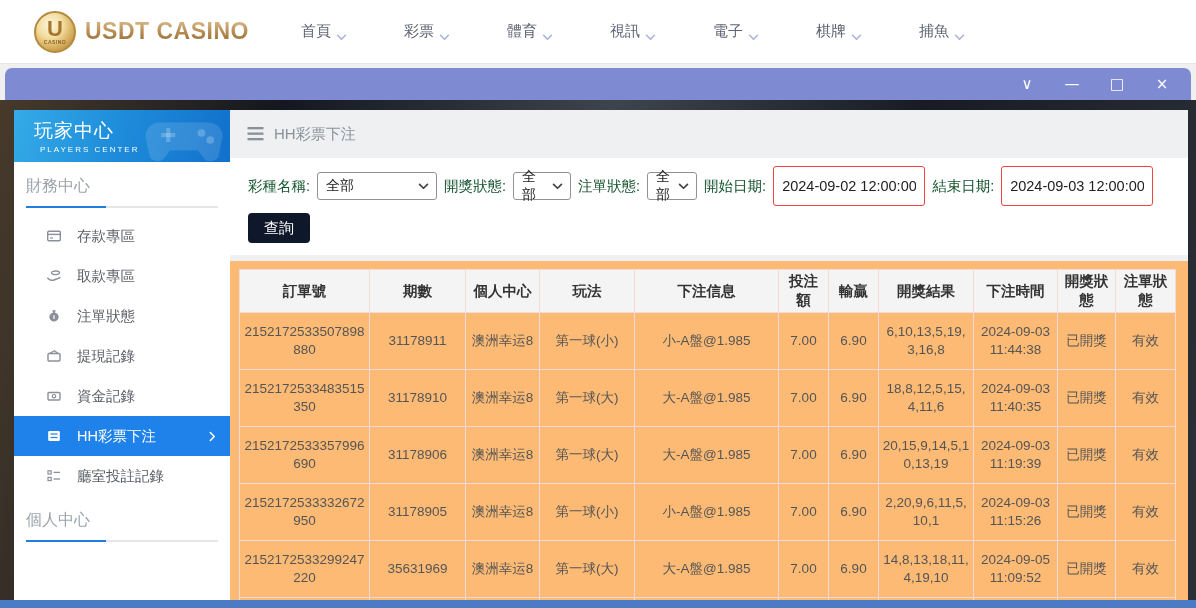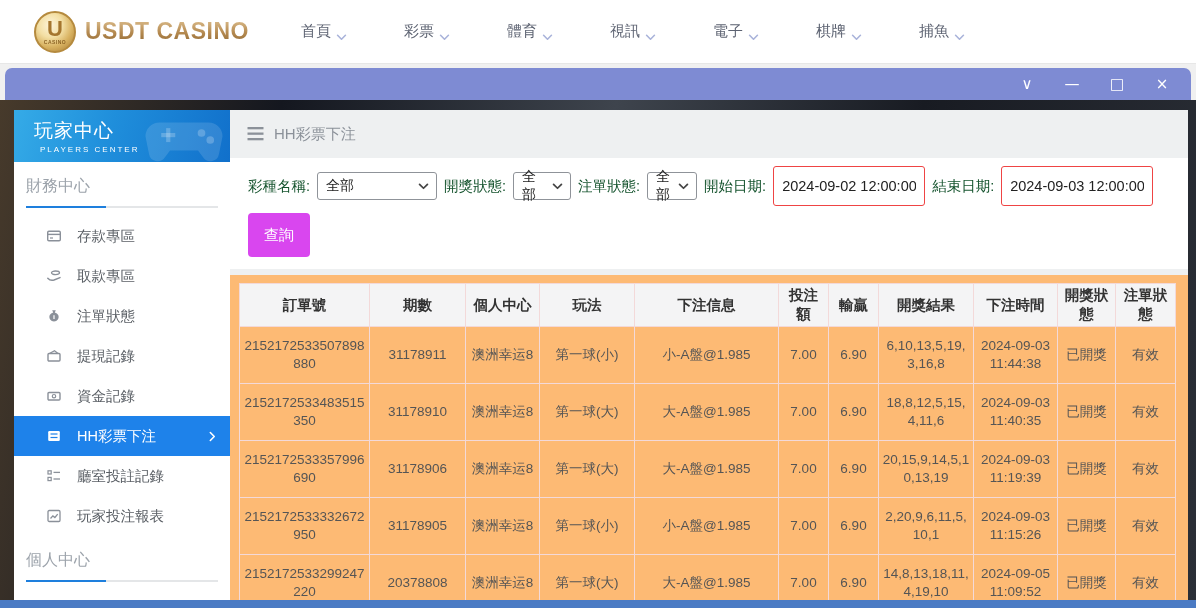--- a/index.html
+++ b/index.html
@@ -65,21 +65,21 @@
   .filter-panel { background: #ffffff; padding: 13px 0 12px 18px; border-bottom: 6px solid #eef0f1; }
   .filter-row { display: flex; align-items: center; gap: 7px; height: 30px; }
   .f-label { font-size: 14.5px; color: #14532d; white-space: nowrap; }
   .f-select { height: 28px; border: 1px solid #8f9399; border-radius: 3px; background: #ffffff;
     display: flex; align-items: center; justify-content: space-between; padding: 0 7px 0 8px;
     font-size: 14px; color: #222; cursor: pointer; }
   .f-select .sel-chev { color: #444; display: flex; margin-left: 6px; }
   .w-lottery { width: 120px; } .w-draw { width: 58px; } .w-order { width: 50px; }
   .f-input { height: 40px; width: 152px; border: 1px solid #ef4444; border-radius: 3px;
     font-size: 14.5px; color: #222; padding: 0 8px; font-family: Liberation Sans, sans-serif; }
-  .search-btn { margin-top: 12px; width: 62px; height: 44px; background: #d946ef; color: #ffffff;
+  .search-btn { margin-top: 12px; width: 62px; height: 30px; background: #0f172a; color: #ffffff;
     border: none; border-radius: 4px; font-size: 15px; cursor: pointer; font-family: "Liberation Sans", sans-serif; }
 
   .table-panel { flex: 1; background: #fdba74; overflow: hidden; padding: 8px 0 0 9px; }
   table.btable { border-collapse: collapse; table-layout: fixed; }
   .btable th, .btable td { border: 1px solid #f3d9d9; text-align: center; vertical-align: middle;
     padding: 2px 3px; word-break: break-all; }
   .btable th { height: 38px; background: #f4f4f5; font-size: 14.5px; color: #333; font-weight: bold; }
   .btable td { height: 57px; font-size: 13.5px; color: #555; line-height: 1.35; }
   .c0{width:130px}.c1{width:96px}.c2{width:74px}.c3{width:95px}.c4{width:144px}.c5{width:50px}
   .c6{width:50px}.c7{width:95px}.c8{width:84px}.c9{width:58px}.c10{width:60px}
@@ -250,29 +250,20 @@
               <span class="icon">
                 <svg viewBox="0 0 16 16" width="16" height="16">
                   <rect x="2" y="2.8" width="3.2" height="3.2" fill="none" stroke="currentColor" stroke-width="1.2"></rect>
                   <line x1="7.5" y1="4.4" x2="14" y2="4.4" stroke="currentColor" stroke-width="1.3"></line>
                   <rect x="2" y="9.4" width="3.2" height="3.2" fill="none" stroke="currentColor" stroke-width="1.2"></rect>
                   <line x1="7.5" y1="11" x2="14" y2="11" stroke="currentColor" stroke-width="1.3"></line>
                 </svg>
               </span>
               <span>廳室投註記錄</span>
             </div>
-            <div class="menu-item">
-              <span class="icon">
-                <svg viewBox="0 0 16 16" width="16" height="16">
-                  <rect x="2" y="2.5" width="12" height="11" rx="1.2" fill="none" stroke="currentColor" stroke-width="1.3"></rect>
-                  <path d="M4.5 10.5 l2.4 -2.6 2 1.6 2.8 -3.4" fill="none" stroke="currentColor" stroke-width="1.3"></path>
-                </svg>
-              </span>
-              <span>玩家投注報表</span>
-            </div>
             <div class="section-label">個人中心</div>
             <div class="section-rule"></div>
             <div class="menu-item"></div>
           </div>
       </aside>
 
       <main class="content">
         <div class="breadcrumb-bar">
           <span style="display:flex">
             <svg viewBox="0 0 16 14" width="17" height="14">
@@ -386,21 +377,21 @@
                   <td class="c4">小-A盤@1.985</td>
                   <td class="c5">7.00</td>
                   <td class="c6">6.90</td>
                   <td class="c7">2,20,9,6,11,5,10,1</td>
                   <td class="c8">2024-09-03 11:15:26</td>
                   <td class="c9">已開獎</td>
                   <td class="c10">有效</td>
                 </tr>
                 <tr>
                   <td class="c0">2152172533299247220</td>
-                  <td class="c1">20378808</td>
+                  <td class="c1">35631969</td>
                   <td class="c2">澳洲幸运8</td>
                   <td class="c3">第一球(大)</td>
                   <td class="c4">大-A盤@1.985</td>
                   <td class="c5">7.00</td>
                   <td class="c6">6.90</td>
                   <td class="c7">14,8,13,18,11,4,19,10</td>
                   <td class="c8">2024-09-05 11:09:52</td>
                   <td class="c9">已開獎</td>
                   <td class="c10">有效</td>
                 </tr>

